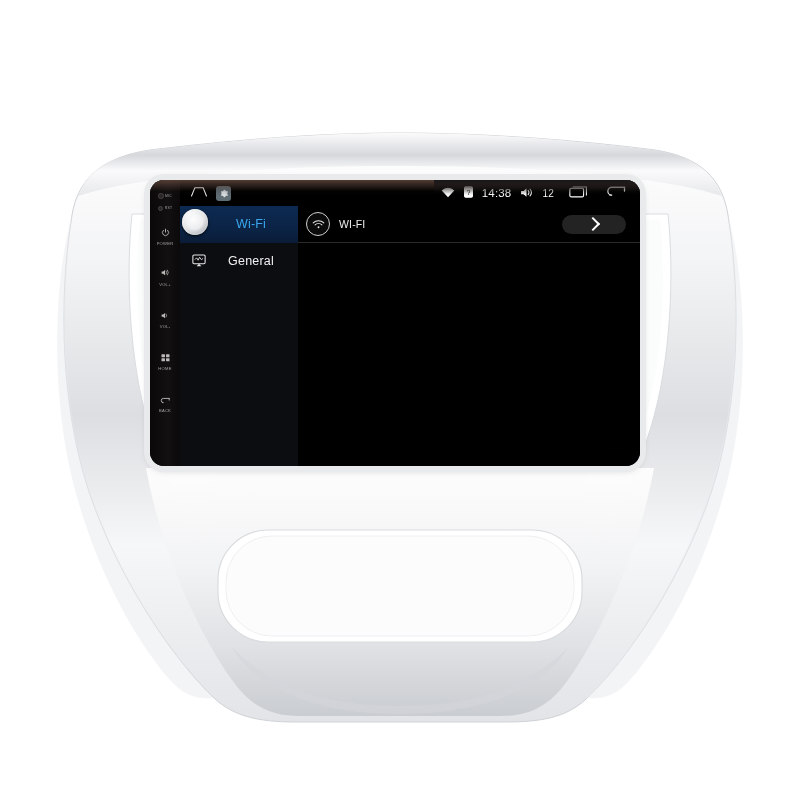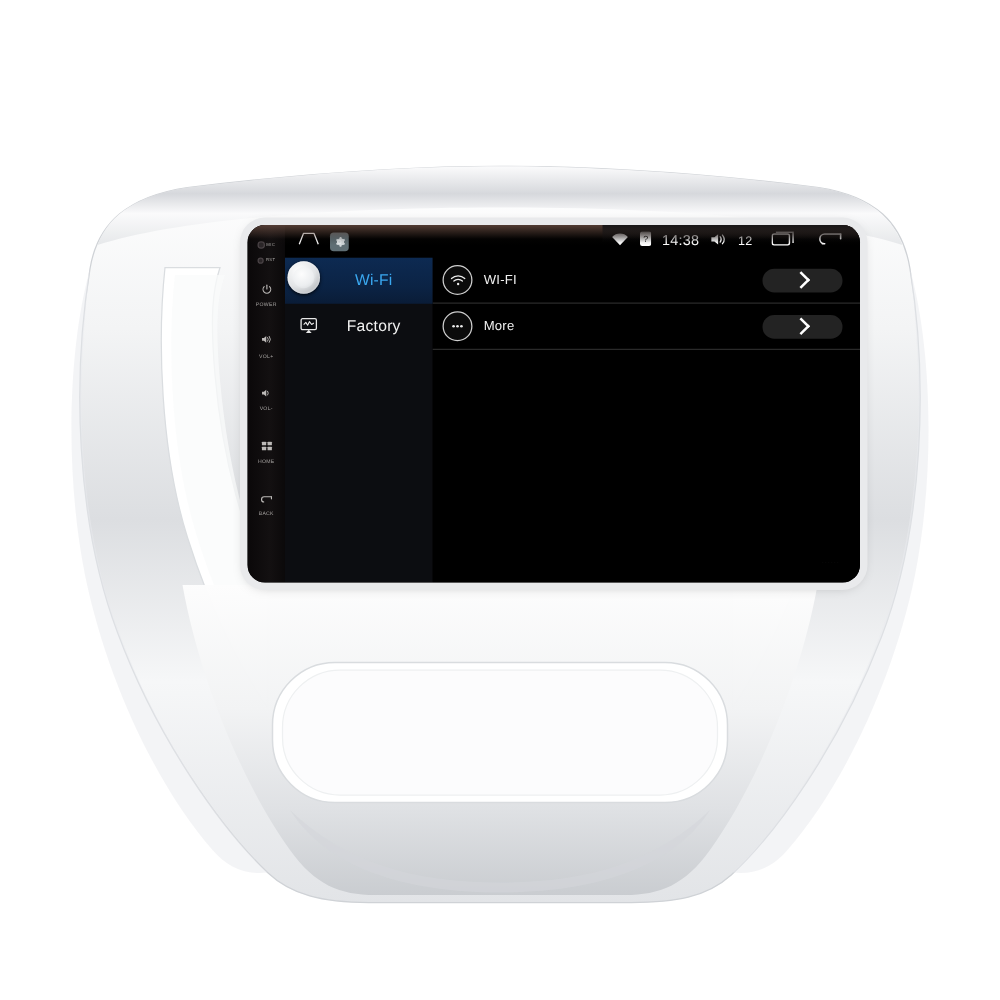--- a/index.html
+++ b/index.html
@@ -18,21 +18,20 @@
 
   
   .screen{
     position:absolute;
     left:150px; top:180px;
     width:490px; height:286px;
     background:#000;
     border-radius:14px;
     overflow:hidden;
     box-shadow:0 0 0 6px #e9eaec, 0 2px 10px rgba(0,0,0,.35);
-    margin-left:48px;
   }
   
   .glass-sheen{
     position:absolute;left:0;top:0;width:100%;height:16px;
     background:linear-gradient(180deg,rgba(96,70,60,.85),rgba(25,18,15,.15) 70%,rgba(0,0,0,0));
     pointer-events:none;z-index:40;
   }
   .glass-sheen2{
     position:absolute;left:58%;top:0;width:42%;height:14px;
     background:linear-gradient(180deg,rgba(18,18,20,.9),rgba(0,0,0,0));
@@ -408,21 +407,21 @@
       </div>
 
       <div class="side-item">
         <span class="sicon">
           <svg width="14" height="13" viewBox="0 0 24 22" fill="none" stroke="#e8e8e8" stroke-width="1.8" stroke-linejoin="round">
             <rect x="1.5" y="1.5" width="21" height="15" rx="2"></rect>
             <path d="M5 9.5 l3-3 2.5 4 2.5-5 3 4 3-2" stroke-width="1.5"></path>
             <path d="M12 16.5 L8 21 h8 z" fill="#e8e8e8" stroke="none"></path>
           </svg>
         </span>
-        <span class="slabel">Factory</span>
+        <span class="slabel">General</span>
       </div>
 
 
 
 
     </div>
 
     <div class="knob"></div>
     <div class="knob-dot"></div>
 
@@ -437,32 +436,19 @@
           </svg>
         </span>
         <span class="row-label">WI-FI</span>
         <span class="row-btn">
           <span class="chev"></span>
         </span>
       </div>
 
 
 
-      <div class="row">
-        <span class="row-ico">
-          <svg width="14" height="14" viewBox="0 0 24 24" fill="#eaeaea">
-            <circle cx="6.6" cy="12" r="1.8"></circle>
-            <circle cx="12" cy="12" r="1.8"></circle>
-            <circle cx="17.4" cy="12" r="1.8"></circle>
-          </svg>
-        </span>
-        <span class="row-label">More</span>
-        <span class="row-btn">
-          <span class="chev"></span>
-        </span>
-      </div>
 
       <div class="nodata"></div>
       <div class="brandmark">······</div>
     </div>
 
   </div>
 </div>
 
 </body></html>

